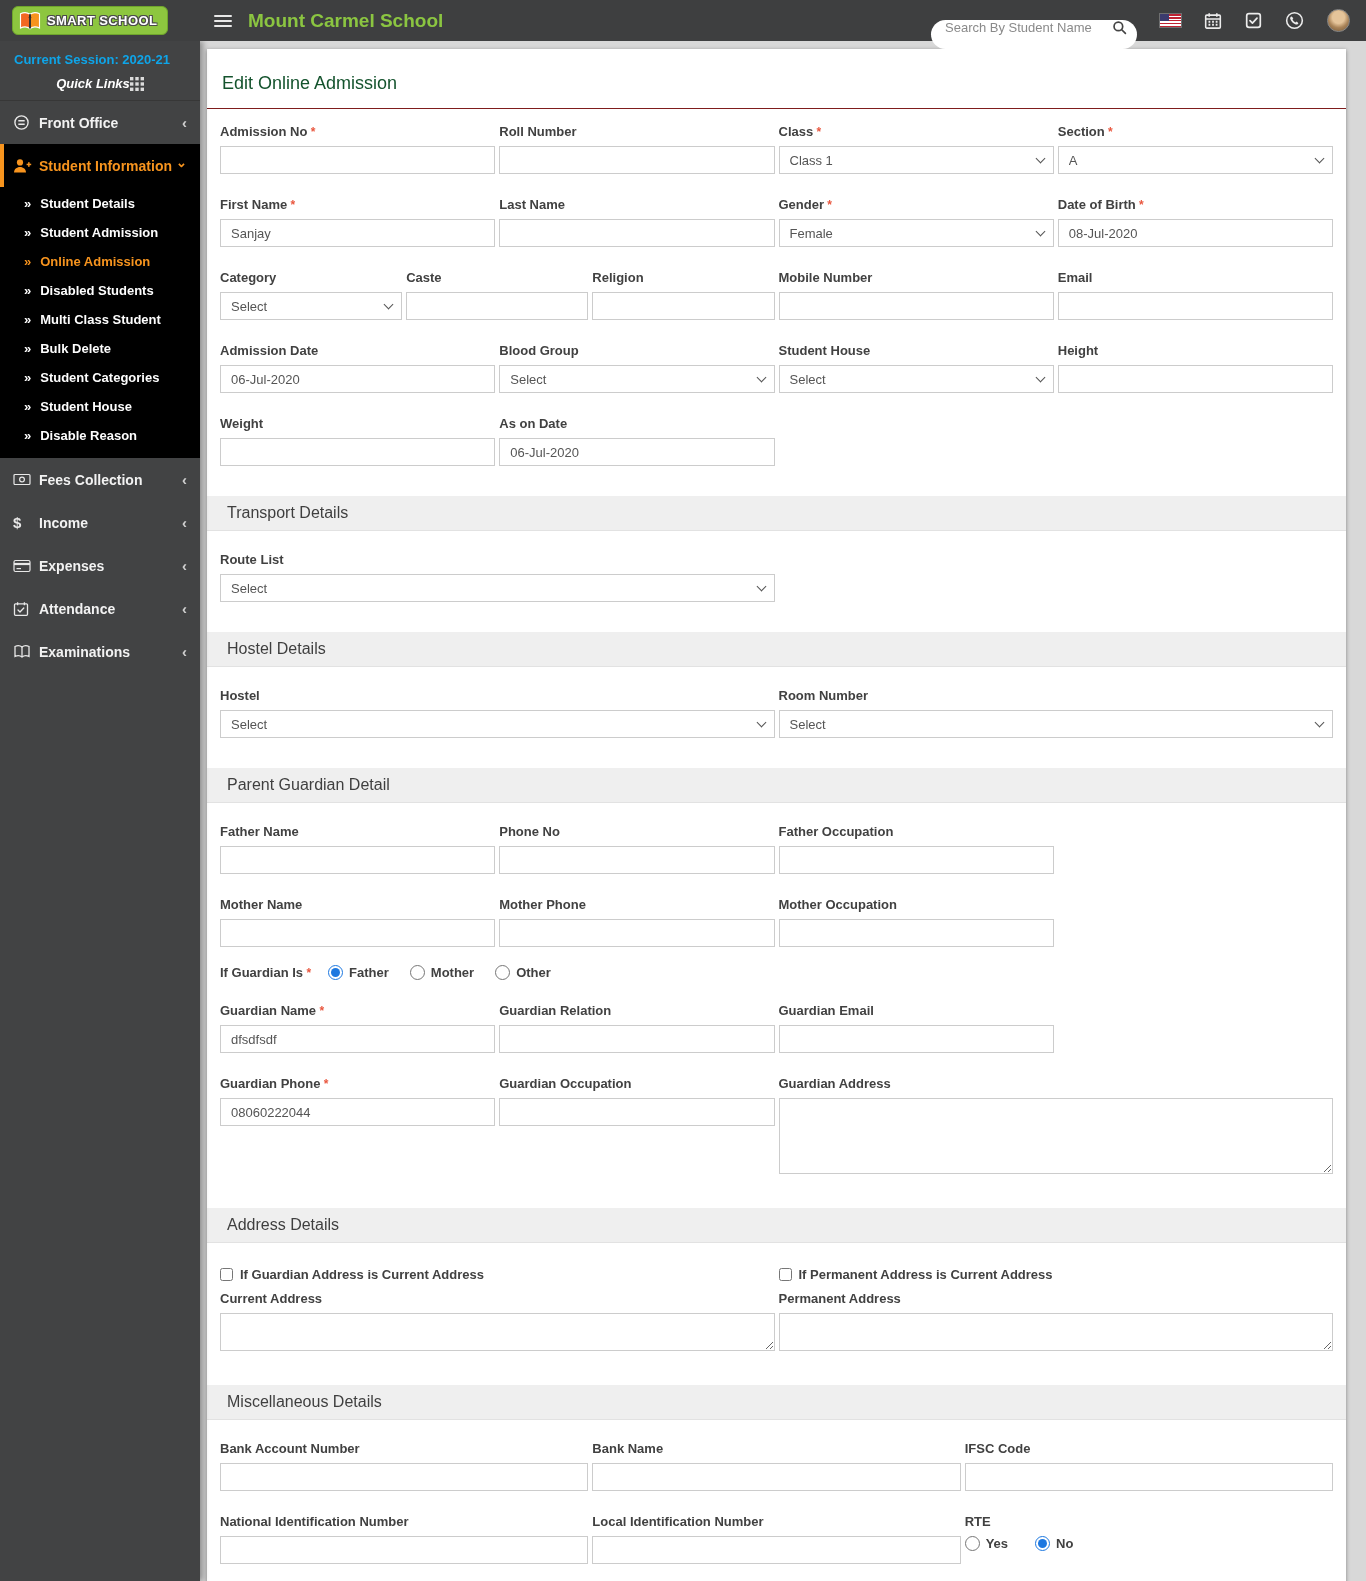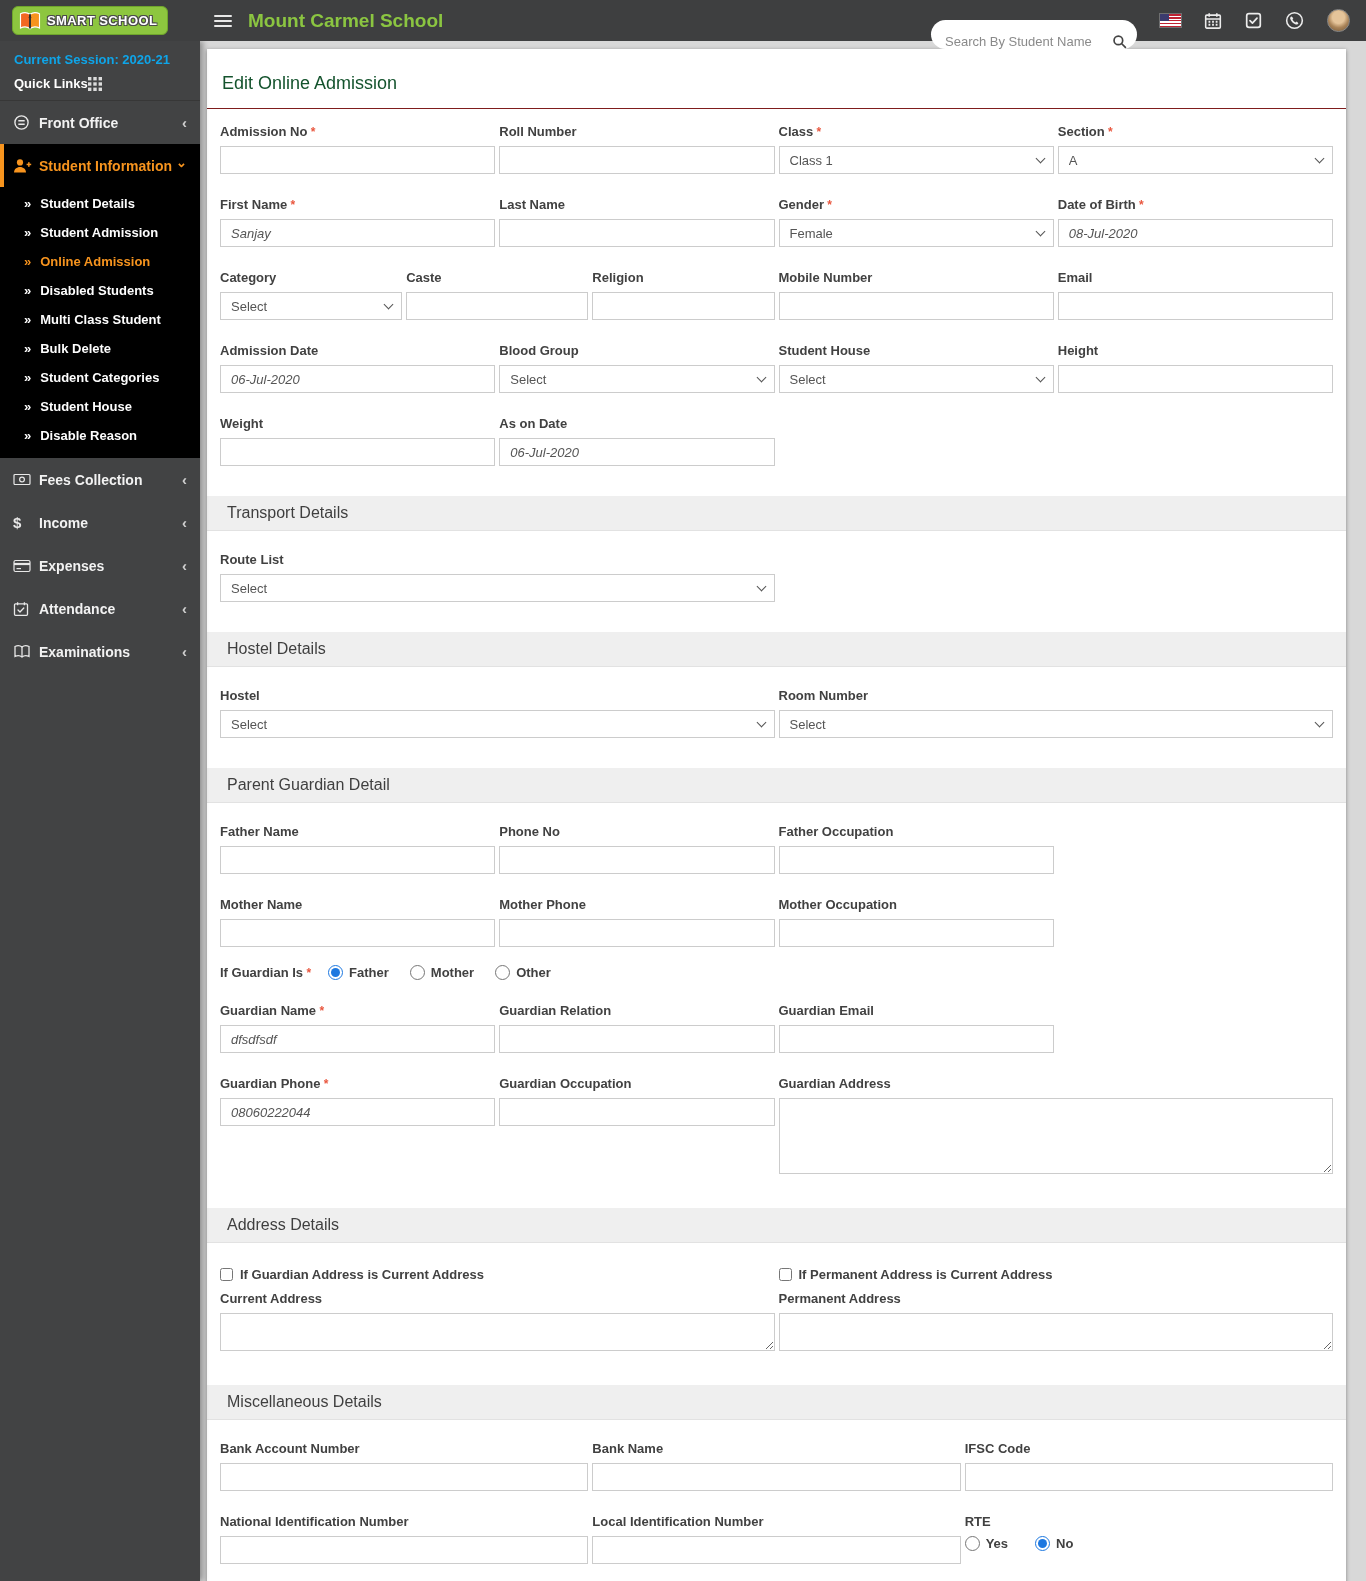--- a/index.html
+++ b/index.html
@@ -12,38 +12,38 @@
   .logo-zone { width: 200px; height: 41px; display: flex; align-items: center; padding-left: 12px; flex: 0 0 auto; }
   .logo-pill { background: #8dc63f; border: 1px solid #6fa52c; border-radius: 6px; height: 29px;
                display: flex; align-items: center; gap: 5px; padding: 0 10px 0 5px; }
   .logo-text { color: #fff; font-weight: bold; font-size: 13px; letter-spacing: .4px;
                text-shadow: 1px 1px 0 #4a4a4a, -1px 1px 0 #4a4a4a, 1px -1px 0 #4a4a4a, -1px -1px 0 #4a4a4a; white-space: nowrap; }
   .burger { width: 18px; margin-left: 14px; cursor: pointer; }
   .burger span { display: block; height: 2px; background: #e8e8e8; margin: 3px 0; border-radius: 1px; }
   .school-title { color: #8bc541; font-weight: bold; font-size: 19px; margin-left: 16px; white-space: nowrap; }
   .top-right { margin-left: auto; display: flex; align-items: center; gap: 23px; padding-right: 16px; }
   .searchbox { width: 206px; height: 29px; background: #fff; border-radius: 15px;
-               display: flex; align-items: flex-end; padding: 0 10px 0 14px; margin-top: 28px; }
+               display: flex; align-items: flex-start; padding: 0 10px 0 14px; margin-top: 28px; }
   .searchbox input { border: none; outline: none; flex: 1; font-size: 13px; color: #555; min-width: 0;
                      font-family: "Liberation Sans", sans-serif; }
   .searchbox input::placeholder { color: #8a8a8a; }
   .icon-btn { display: inline-flex; align-items: center; justify-content: center; cursor: pointer; }
   .flag { position: relative; width: 21px; height: 13px; display: inline-block;
           background: repeating-linear-gradient(180deg, #bf2333 0 1.5px, #fff 1.5px 3px); box-shadow: 0 0 0 1px rgba(255,255,255,.25); }
   .flag i { position: absolute; left: 0; top: 0; width: 9px; height: 7px; background: #3c3b6e; display: block; }
   .avatar { width: 23px; height: 23px; border-radius: 50%;
             background: radial-gradient(circle at 50% 35%, #e5c49a 0 35%, #a98358 60%, #6f5436 100%);
             border: 1px solid #888; }
 
   
   .sidebar { position: absolute; top: 41px; left: 0; width: 200px; height: 1540px;
              background: #424344; color: #f0f0f0; box-shadow: 3px 0 6px rgba(0,0,0,.35); z-index: 5; }
   .session-block { padding: 11px 14px 9px; }
   .session-line { font-size: 13px; font-weight: bold; color: #0ea5e9; margin-bottom: 9px; }
-  .quick-row { display: flex; align-items: center; justify-content: flex-start; }
+  .quick-row { display: flex; align-items: center; justify-content: center; font-style: italic; }
   .quick-label { font-size: 13px; font-weight: bold; color: #fff; }
   .menu { border-top: 1px solid #373737; }
   .menu-item { height: 43px; display: flex; align-items: center; padding: 0 13px;
                font-size: 14px; font-weight: bold; color: #f2f2f2; cursor: pointer; }
   .menu-item .mi-icon { width: 26px; display: inline-flex; align-items: center; flex: 0 0 auto; }
   .menu-item .mi-label { flex: 1; }
   .chev-l { color: #cfcfcf; font-size: 15px; font-weight: bold; }
   .chev-l::before { content: "\2039"; }
   .chev-d { color: #f7941e; font-size: 13px; font-weight: bold; }
   .chev-d::before { content: "\2304"; position: relative; top: -3px; }
@@ -62,21 +62,21 @@
   .card { background: #fff; margin: 8px 20px 0 7px; box-shadow: 0 1px 4px rgba(0,0,0,.4); min-height: 1510px;
           display: flex; flex-direction: column; }
   .card-title { font-size: 18px; color: #14532d; padding: 24px 15px 14px; border-bottom: 1px solid #7f1d1d; }
   .form-body { padding: 6px 13px 0; }
   .g12 { display: grid; grid-template-columns: repeat(12, 1fr); column-gap: 4px; }
   .s2 { grid-column: span 2; } .s3 { grid-column: span 3; } .s4 { grid-column: span 4; } .s6 { grid-column: span 6; }
   .f { margin-bottom: 14px; }
   .lbl { display: block; font-size: 13px; font-weight: bold; color: #414141; margin: 9px 0 7px; }
   .req::after { content: " *"; color: #e9573f; font-size: 12px; }
   .tin { width: 100%; height: 28px; border: 1px solid #ccc; padding: 0 10px; font-size: 13px; color: #555;
-         font-family: "Liberation Sans", sans-serif; background: #fff; border-radius: 0; outline: none; font-style: italic; }
+         font-family: "Liberation Sans", sans-serif; background: #fff; border-radius: 0; outline: none; }
   .ta { width: 100%; border: 1px solid #ccc; padding: 5px 10px; font-size: 13px; color: #555;
         font-family: "Liberation Sans", sans-serif; resize: both; outline: none; }
   .selwrap { position: relative; }
   .selwrap select { -webkit-appearance: none; appearance: none; width: 100%; height: 28px; border: 1px solid #ccc;
                     background: #fff; font-size: 13px; color: #555; padding: 0 26px 0 10px; border-radius: 0;
                     font-family: "Liberation Sans", sans-serif; outline: none; }
   .selwrap .chevron { position: absolute; right: 10px; top: 9px; width: 7px; height: 7px; pointer-events: none;
                       border-right: 1.6px solid #555; border-bottom: 1.6px solid #555; transform: rotate(45deg); }
   .band { background: #efefef; border-bottom: 1px solid #e2e2e2; margin: 16px -13px 12px;
           padding: 8px 20px; font-size: 16px; color: #3f3f3f; }

